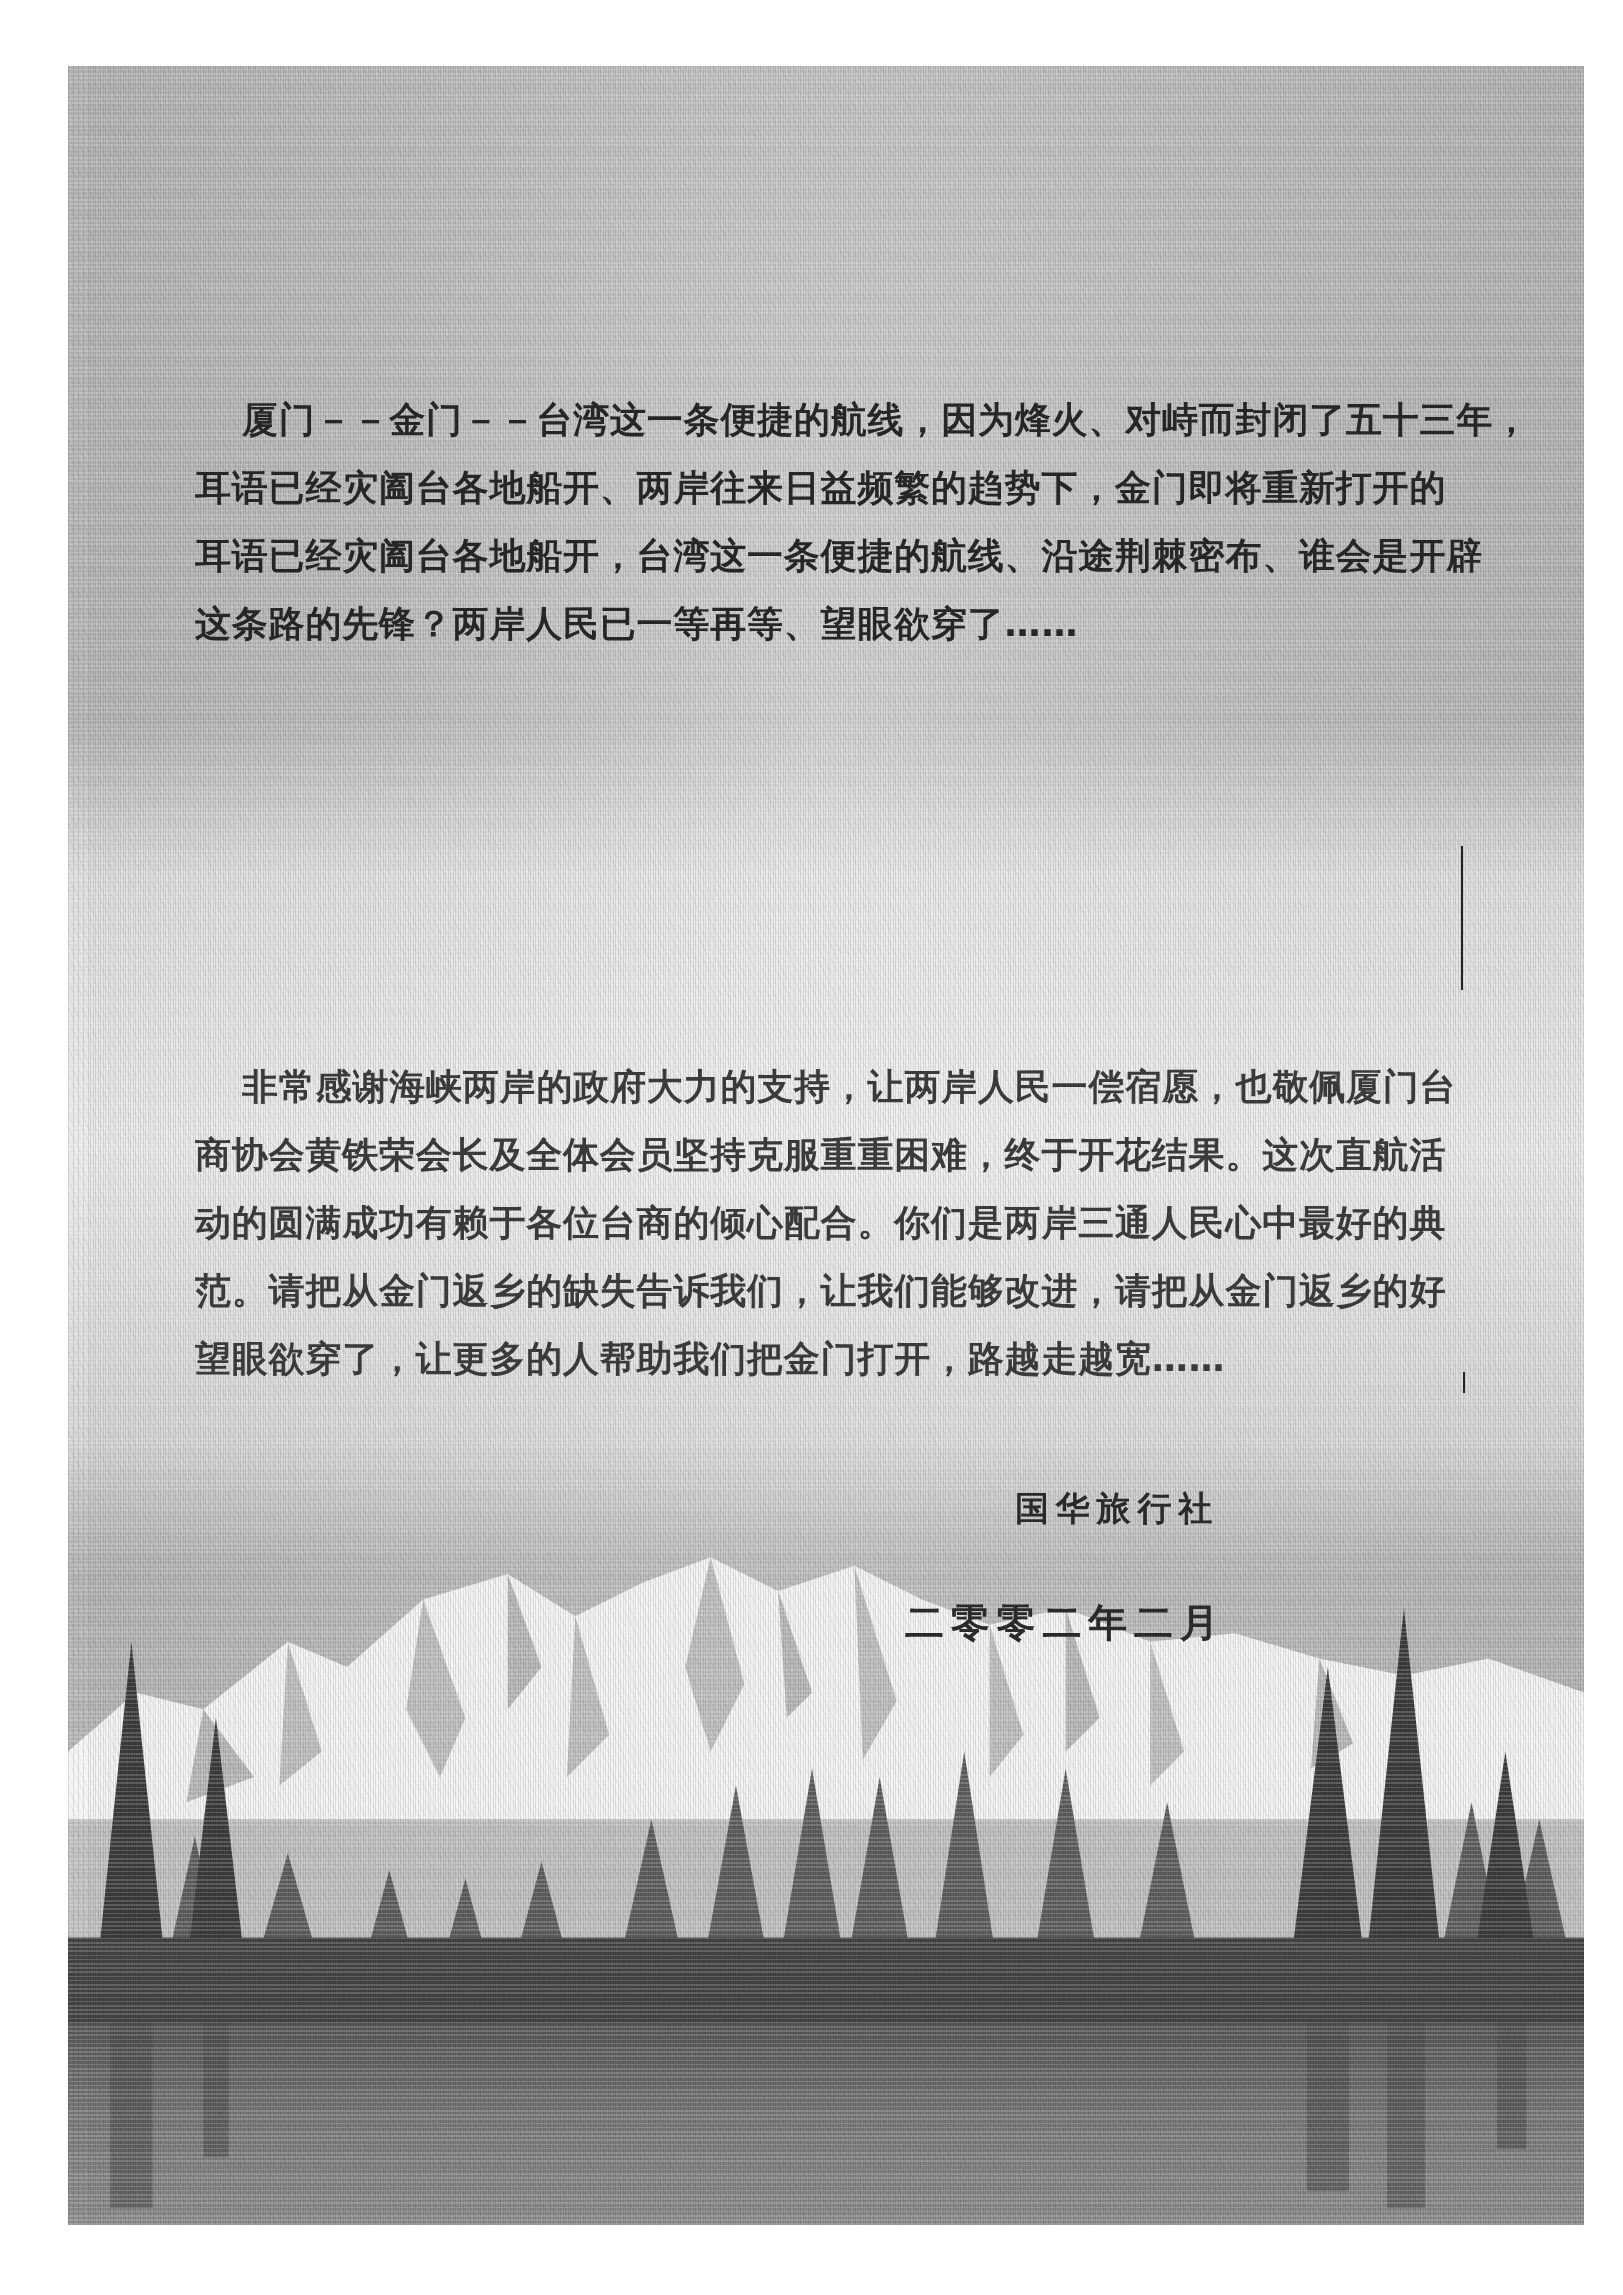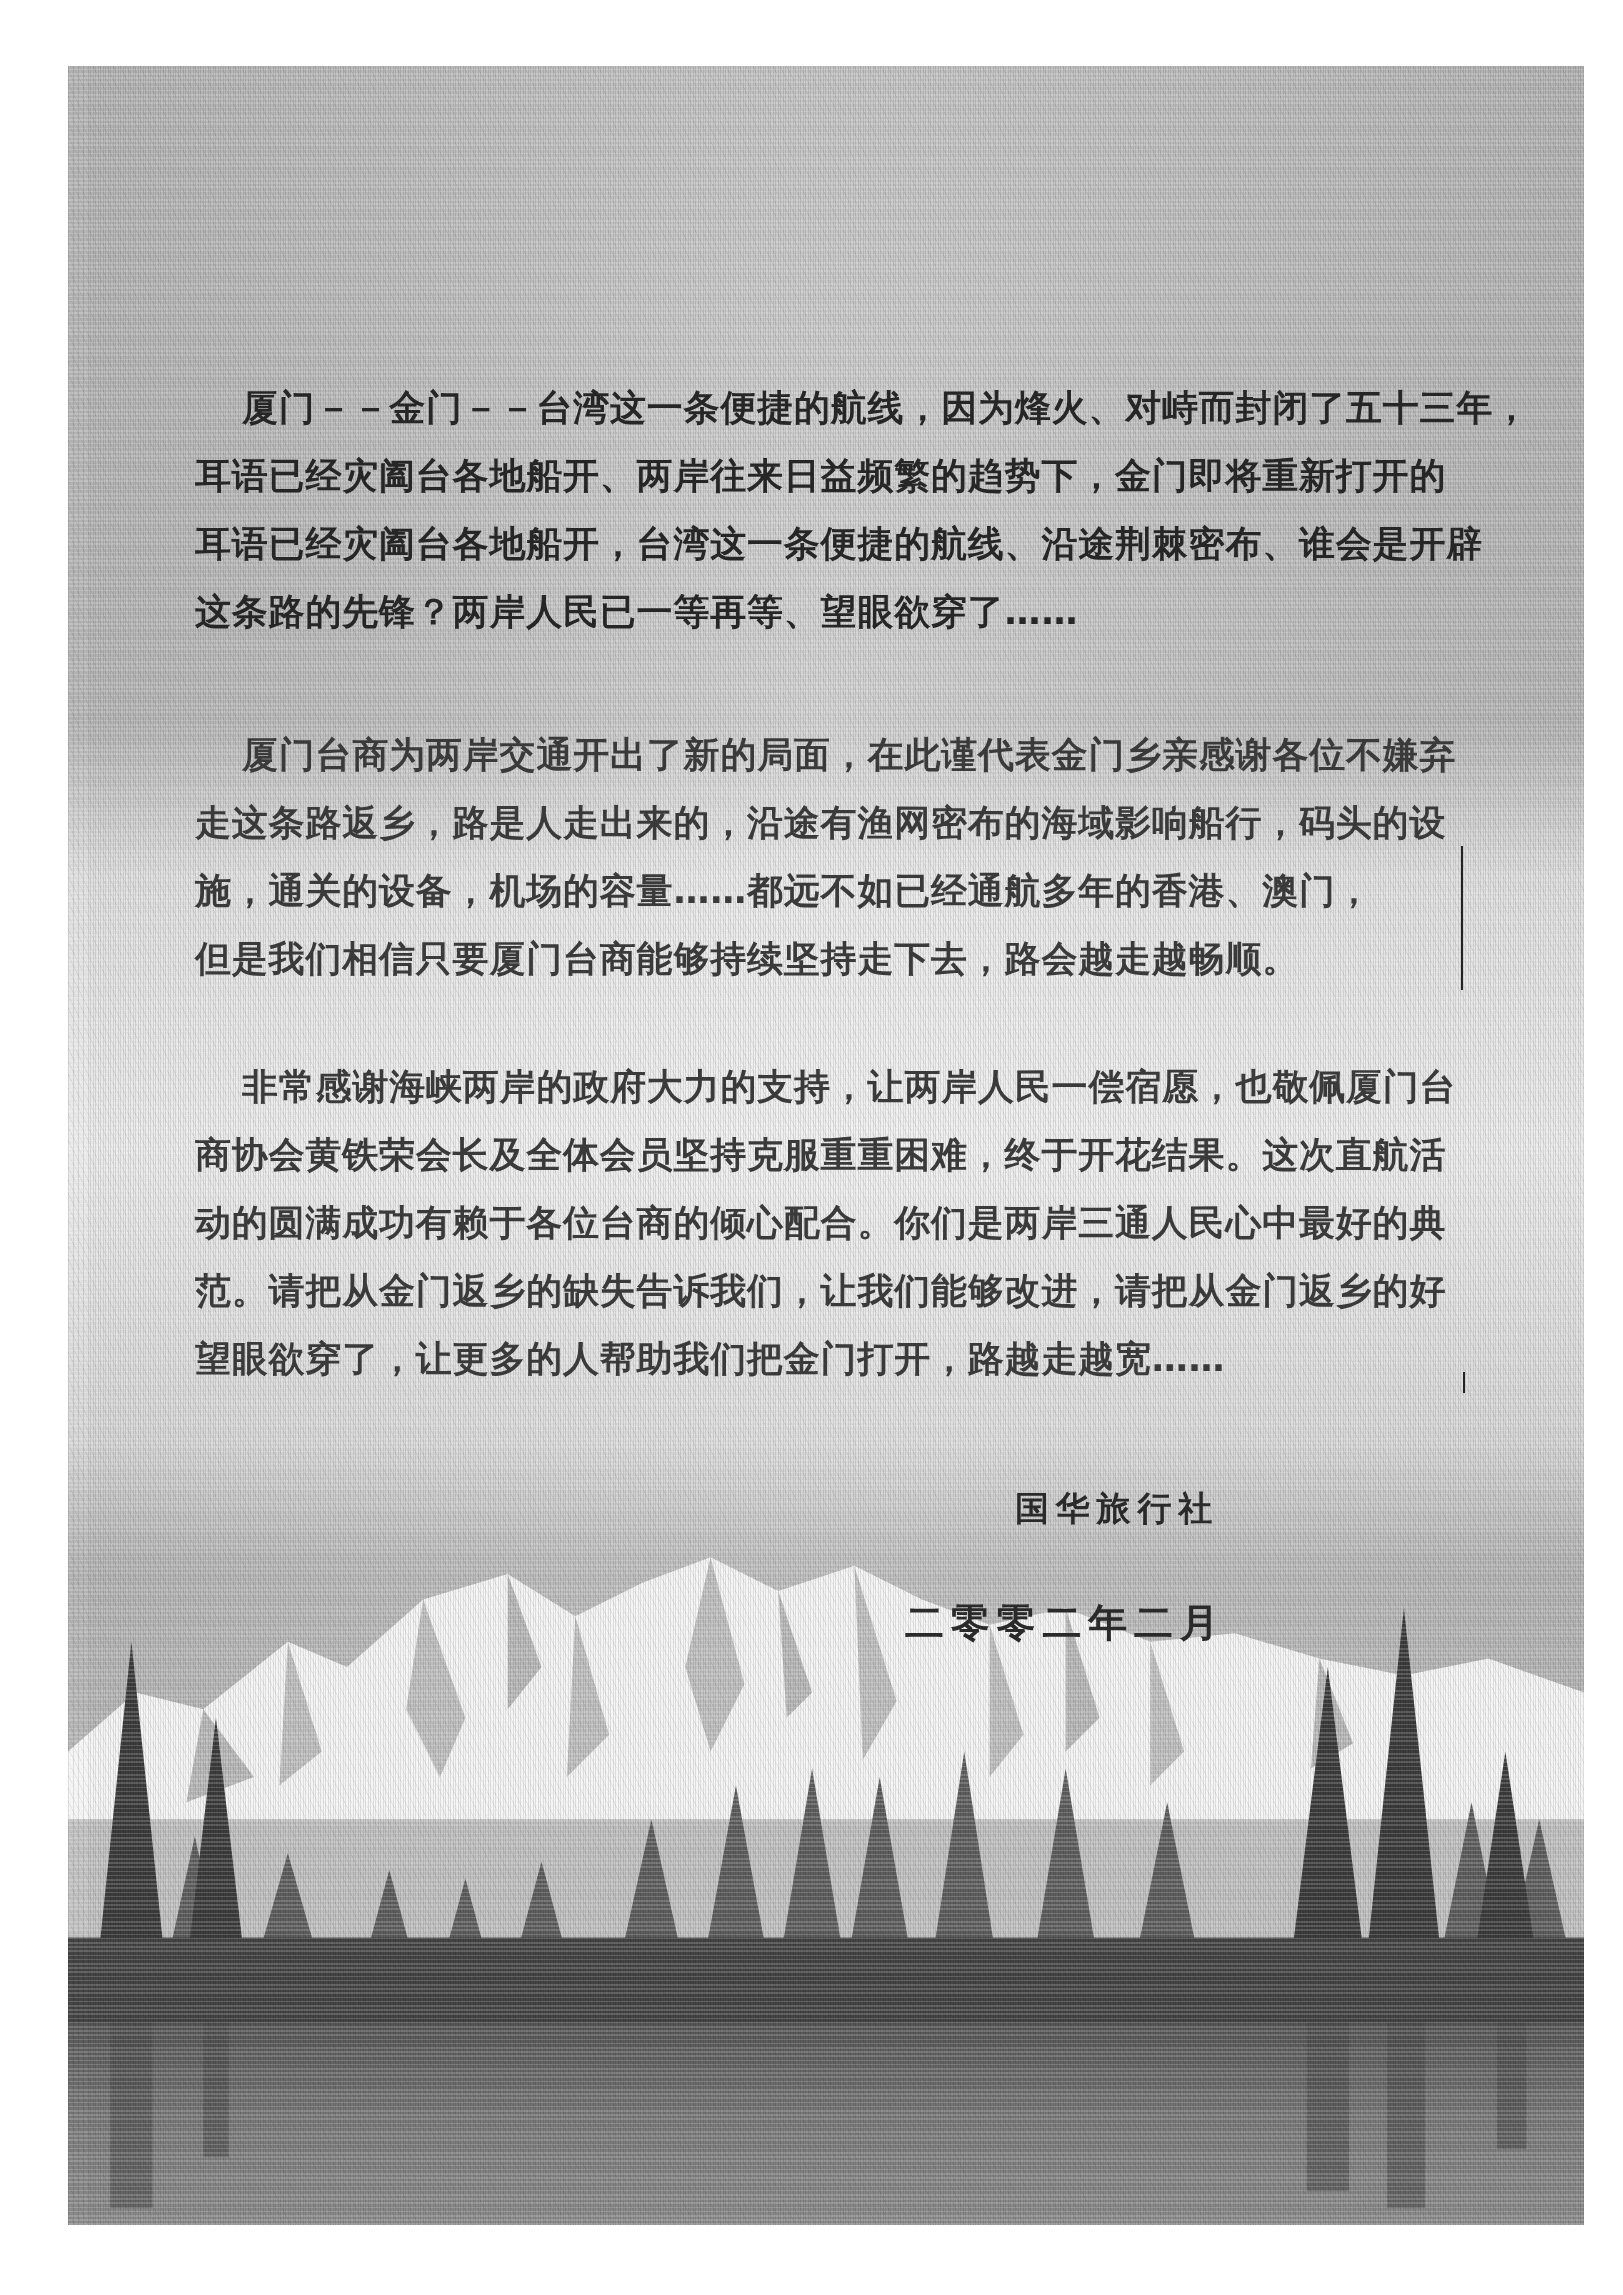--- a/index.html
+++ b/index.html
@@ -82,21 +82,21 @@
       color: #262626;
       letter-spacing: 0.8px;
     }
     .para .line {
       display: block;
       white-space: nowrap;
     }
     .para .line.indent {
       padding-left: 47px;
     }
-    .p1 { top: 308px; }
+    .p1 { top: 320px; }
     .p2 { top: 655px; }
     .p3 { top: 987px; }
     .p2 .para, .p3 .para {
       color: #3a3a3a;
       font-weight: bold;
     }
     .signature {
       position: absolute;
       z-index: 2;
       font-weight: bold;
@@ -188,28 +188,20 @@
 
   <div class="body-text p1">
     <p class="para">
       <span class="line indent">厦门－－金门－－台湾这一条便捷的航线，因为烽火、对峙而封闭了五十三年，</span>
       <span class="line">耳语已经灾阖台各地船开、两岸往来日益频繁的趋势下，金门即将重新打开的</span>
       <span class="line">耳语已经灾阖台各地船开，台湾这一条便捷的航线、沿途荆棘密布、谁会是开辟</span>
       <span class="line">这条路的先锋？两岸人民已一等再等、望眼欲穿了……</span>
     </p>
   </div>
 
-  <div class="body-text p2">
-    <p class="para">
-      <span class="line indent">厦门台商为两岸交通开出了新的局面，在此谨代表金门乡亲感谢各位不嫌弃</span>
-      <span class="line">走这条路返乡，路是人走出来的，沿途有渔网密布的海域影响船行，码头的设</span>
-      <span class="line">施，通关的设备，机场的容量……都远不如已经通航多年的香港、澳门，</span>
-      <span class="line">但是我们相信只要厦门台商能够持续坚持走下去，路会越走越畅顺。</span>
-    </p>
-  </div>
 
   <div class="body-text p3">
     <p class="para">
       <span class="line indent">非常感谢海峡两岸的政府大力的支持，让两岸人民一偿宿愿，也敬佩厦门台</span>
       <span class="line">商协会黄铁荣会长及全体会员坚持克服重重困难，终于开花结果。这次直航活</span>
       <span class="line">动的圆满成功有赖于各位台商的倾心配合。你们是两岸三通人民心中最好的典</span>
       <span class="line">范。请把从金门返乡的缺失告诉我们，让我们能够改进，请把从金门返乡的好</span>
       <span class="line">望眼欲穿了，让更多的人帮助我们把金门打开，路越走越宽……</span>
     </p>
   </div>

